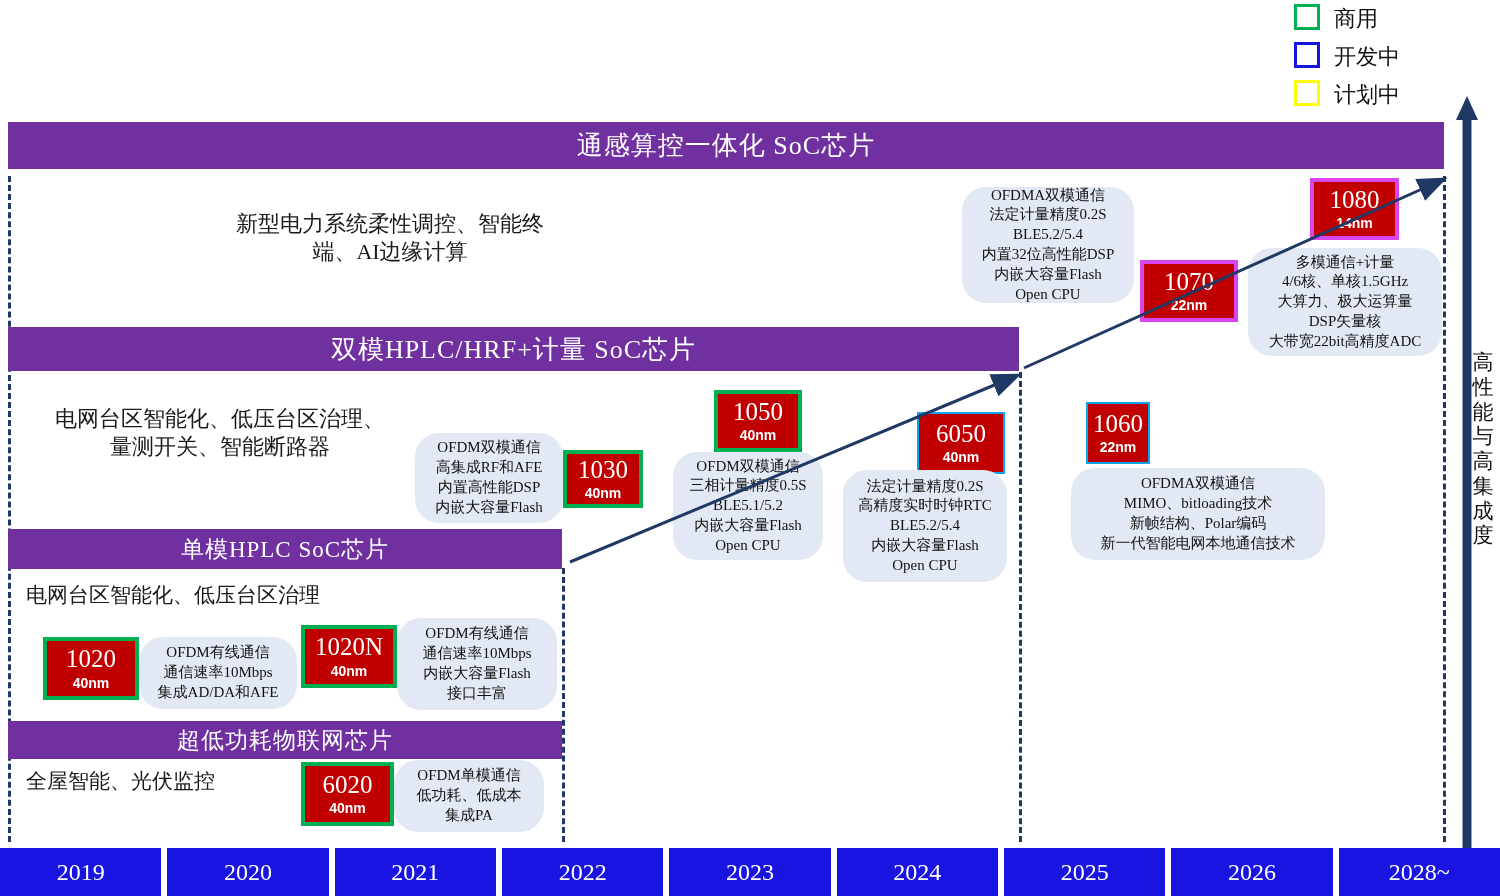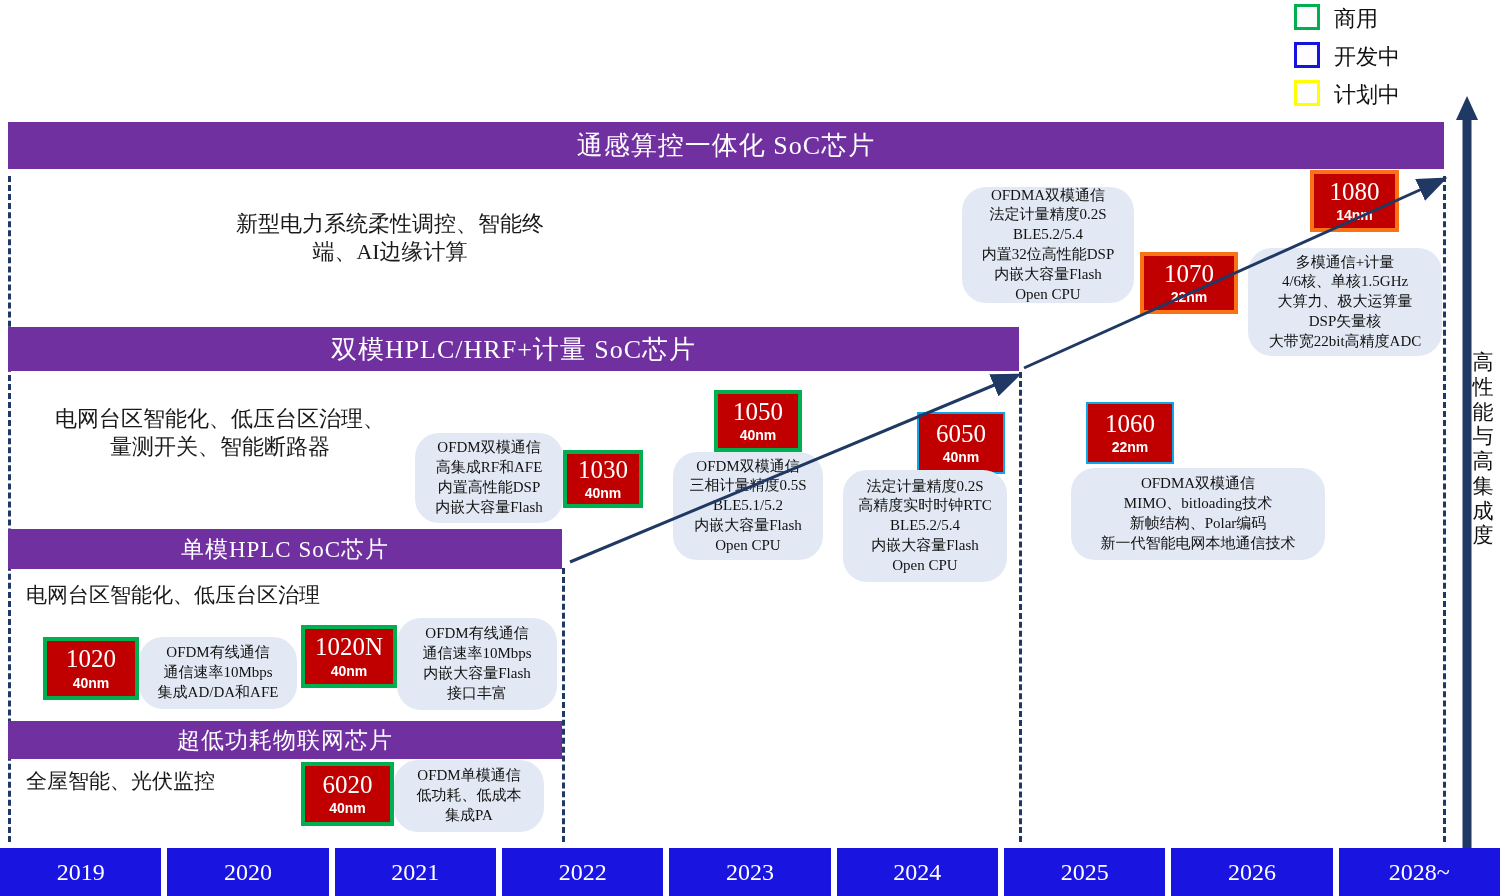--- a/index.html
+++ b/index.html
@@ -31,21 +31,21 @@
   .desc{position:absolute;color:#1a1a1a;text-align:center;line-height:1.28;}
 
   
   .chip{position:absolute;background:#c00000;box-sizing:border-box;
         display:flex;flex-direction:column;align-items:center;justify-content:center;
         color:#ffffff;}
   .chip .num{font-size:25px;line-height:1.05;}
   .chip .node{font-size:14px;font-weight:bold;font-family:"Liberation Sans","DejaVu Sans",sans-serif;margin-top:2px;}
   .b-green{border:4px solid #00b050;}
   .b-blue{border:2px solid #0ea5e9;}
-  .b-yellow{border:4px solid #f97316;}
+  .b-yellow{border:4px solid #d946ef;margin-top:8px;}
 
   
   .bubble{position:absolute;background:#e3e9f4;border-radius:24px;
           color:#111;text-align:center;font-size:15px;line-height:1.32;
           display:flex;flex-direction:column;align-items:center;justify-content:center;
           padding:6px 10px;box-sizing:border-box;}
   .bubble div{white-space:nowrap;}
 
   
   .vdash{position:absolute;border-left:3px dashed #1f3864;}
@@ -156,21 +156,21 @@
     <span class="node">40nm</span>
   </div>
   <div class="bubble" style="left:843px;top:470px;width:164px;height:112px;">
     <div>法定计量精度0.2S</div>
     <div>高精度实时时钟RTC</div>
     <div>BLE5.2/5.4</div>
     <div>内嵌大容量Flash</div>
     <div>Open CPU</div>
   </div>
 
-  <div class="chip b-blue" style="left:1086px;top:402px;width:88px;height:62px;">
+  <div class="chip b-blue" style="left:1086px;top:402px;width:64px;height:62px;">
     <span class="num">1060</span>
     <span class="node">22nm</span>
   </div>
   <div class="bubble" style="left:1071px;top:468px;width:254px;height:92px;">
     <div>OFDMA双模通信</div>
     <div>MIMO、bitloading技术</div>
     <div>新帧结构、Polar编码</div>
     <div>新一代智能电网本地通信技术</div>
   </div>
 

